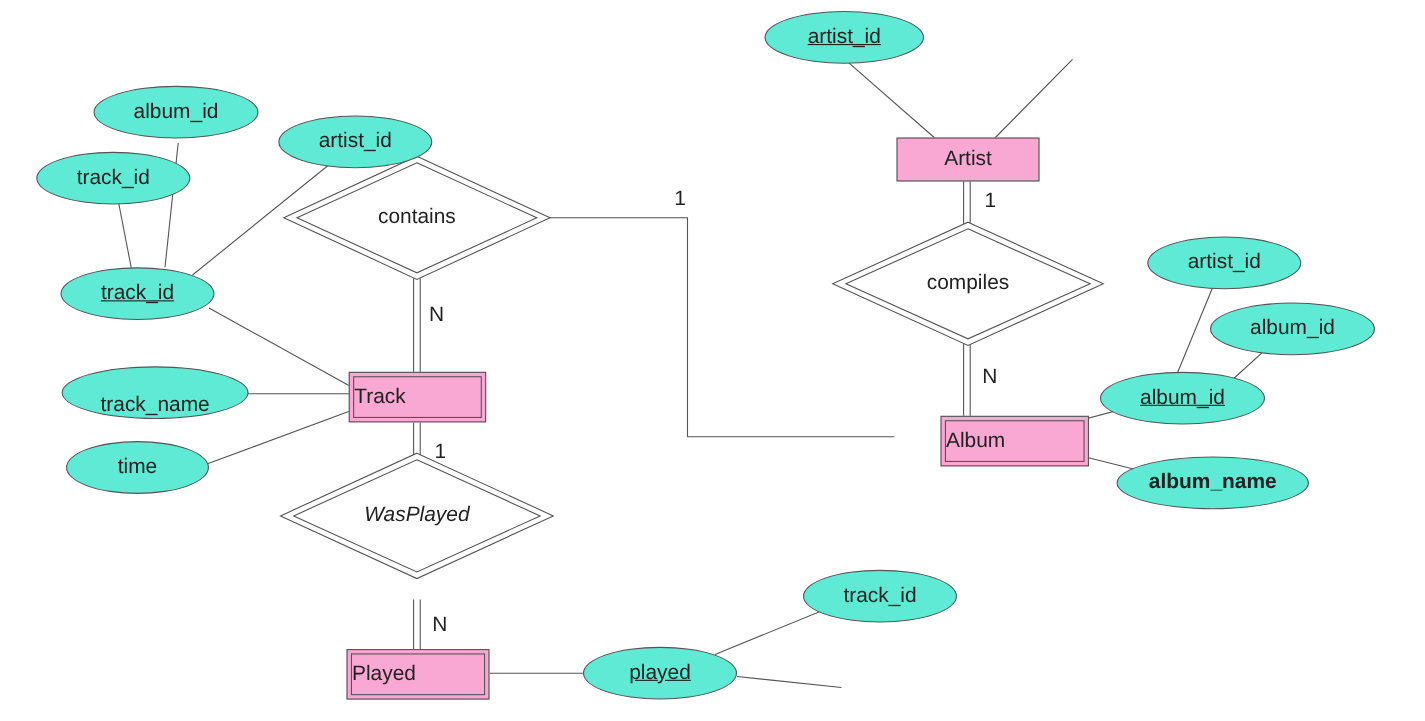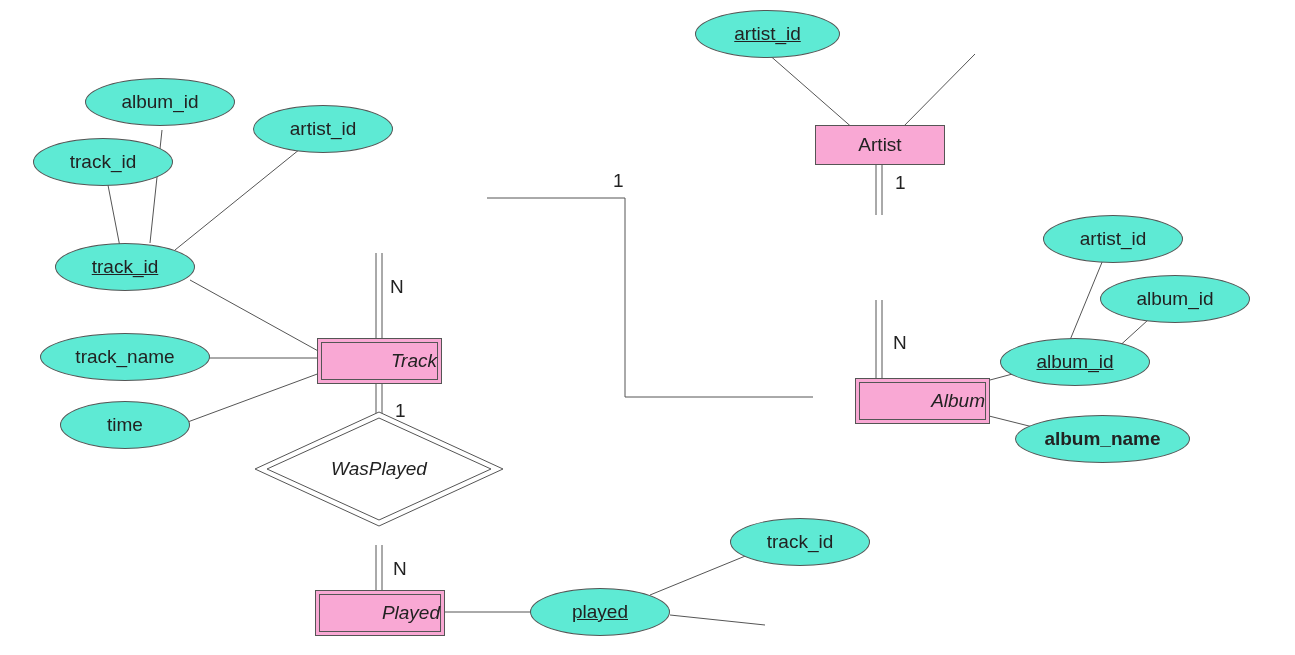--- a/index.html
+++ b/index.html
@@ -24,23 +24,22 @@
     justify-content: center;
     box-sizing: border-box;
   }
   .entity.weak {
     border: 1px solid #555;
     padding: 3px;
   }
   .entity.weak > .inner {
     border: 1px solid #555;
     width: 100%; height: 100%;
-    display: flex; align-items: center; justify-content: flex-end;
+    display: flex; align-items: center; justify-content: flex-start;
     box-sizing: border-box;
-    font-style: italic;
   }
   .attr {
     border: 1px solid #555;
     background: #5eead4;
     border-radius: 50%;
     display: flex; align-items: center; justify-content: center;
     box-sizing: border-box;
   }
   .key { text-decoration: underline; }
   .rel {
@@ -115,51 +114,69 @@
   </svg>
 
   <div class="node entity" style="left:815px; top:125px; width:130px; height:40px;">
     <span>Artist</span>
   </div>
 
   <div class="node attr" style="left:695px; top:10px; width:145px; height:48px;">
     <span class="key">artist_id</span>
   </div>
 
+  <div class="rel" style="left:755px; top:200px; width:250px; height:116px;">
+    <svg width="250" height="116" viewBox="0 0 250 116">
+      <polygon points="125,2 248,58 125,114 2,58" fill="#fff" stroke="#555"></polygon>
+      <polygon points="125,8 236,58 125,108 14,58" fill="#fff" stroke="#555"></polygon>
+    </svg>
+    <div class="label">
+        <span>compiles</span>
+      </div>
+  </div>
 
   <div class="node entity weak" style="left:855px; top:378px; width:135px; height:46px;">
     <div class="inner">
         <span>Album</span>
       </div>
   </div>
 
   <div class="node attr" style="left:1000px; top:338px; width:150px; height:48px;">
     <span class="key">album_id</span>
   </div>
   <div class="node attr" style="left:1015px; top:415px; width:175px; height:48px;font-weight:bold;">
     <span>album_name</span>
   </div>
   <div class="node attr" style="left:1043px; top:215px; width:140px; height:48px;">
     <span>artist_id</span>
   </div>
   <div class="node attr" style="left:1100px; top:275px; width:150px; height:48px;">
     <span>album_id</span>
   </div>
 
+  <div class="rel" style="left:256px; top:140px; width:246px; height:116px;">
+    <svg width="246" height="116" viewBox="0 0 246 116">
+      <polygon points="123,2 244,58 123,114 2,58" fill="#fff" stroke="#555"></polygon>
+      <polygon points="123,8 232,58 123,108 14,58" fill="#fff" stroke="#555"></polygon>
+    </svg>
+    <div class="label">
+        <span>contains</span>
+      </div>
+  </div>
 
   <div class="node entity weak" style="left:317px; top:338px; width:125px; height:46px;">
     <div class="inner">
         <span>Track</span>
       </div>
   </div>
 
   <div class="node attr" style="left:55px; top:243px; width:140px; height:48px;">
     <span class="key">track_id</span>
   </div>
-  <div class="node attr" style="left:40px; top:333px; width:170px; height:48px;">
+  <div class="node attr" style="left:56px; top:333px; width:170px; height:48px;align-items:flex-end;">
     <span>track_name</span>
   </div>
   <div class="node attr" style="left:60px; top:401px; width:130px; height:48px;">
     <span>time</span>
   </div>
   <div class="node attr" style="left:33px; top:138px; width:140px; height:48px;">
     <span>track_id</span>
   </div>
   <div class="node attr" style="left:85px; top:78px; width:150px; height:48px;">
     <span>album_id</span>

